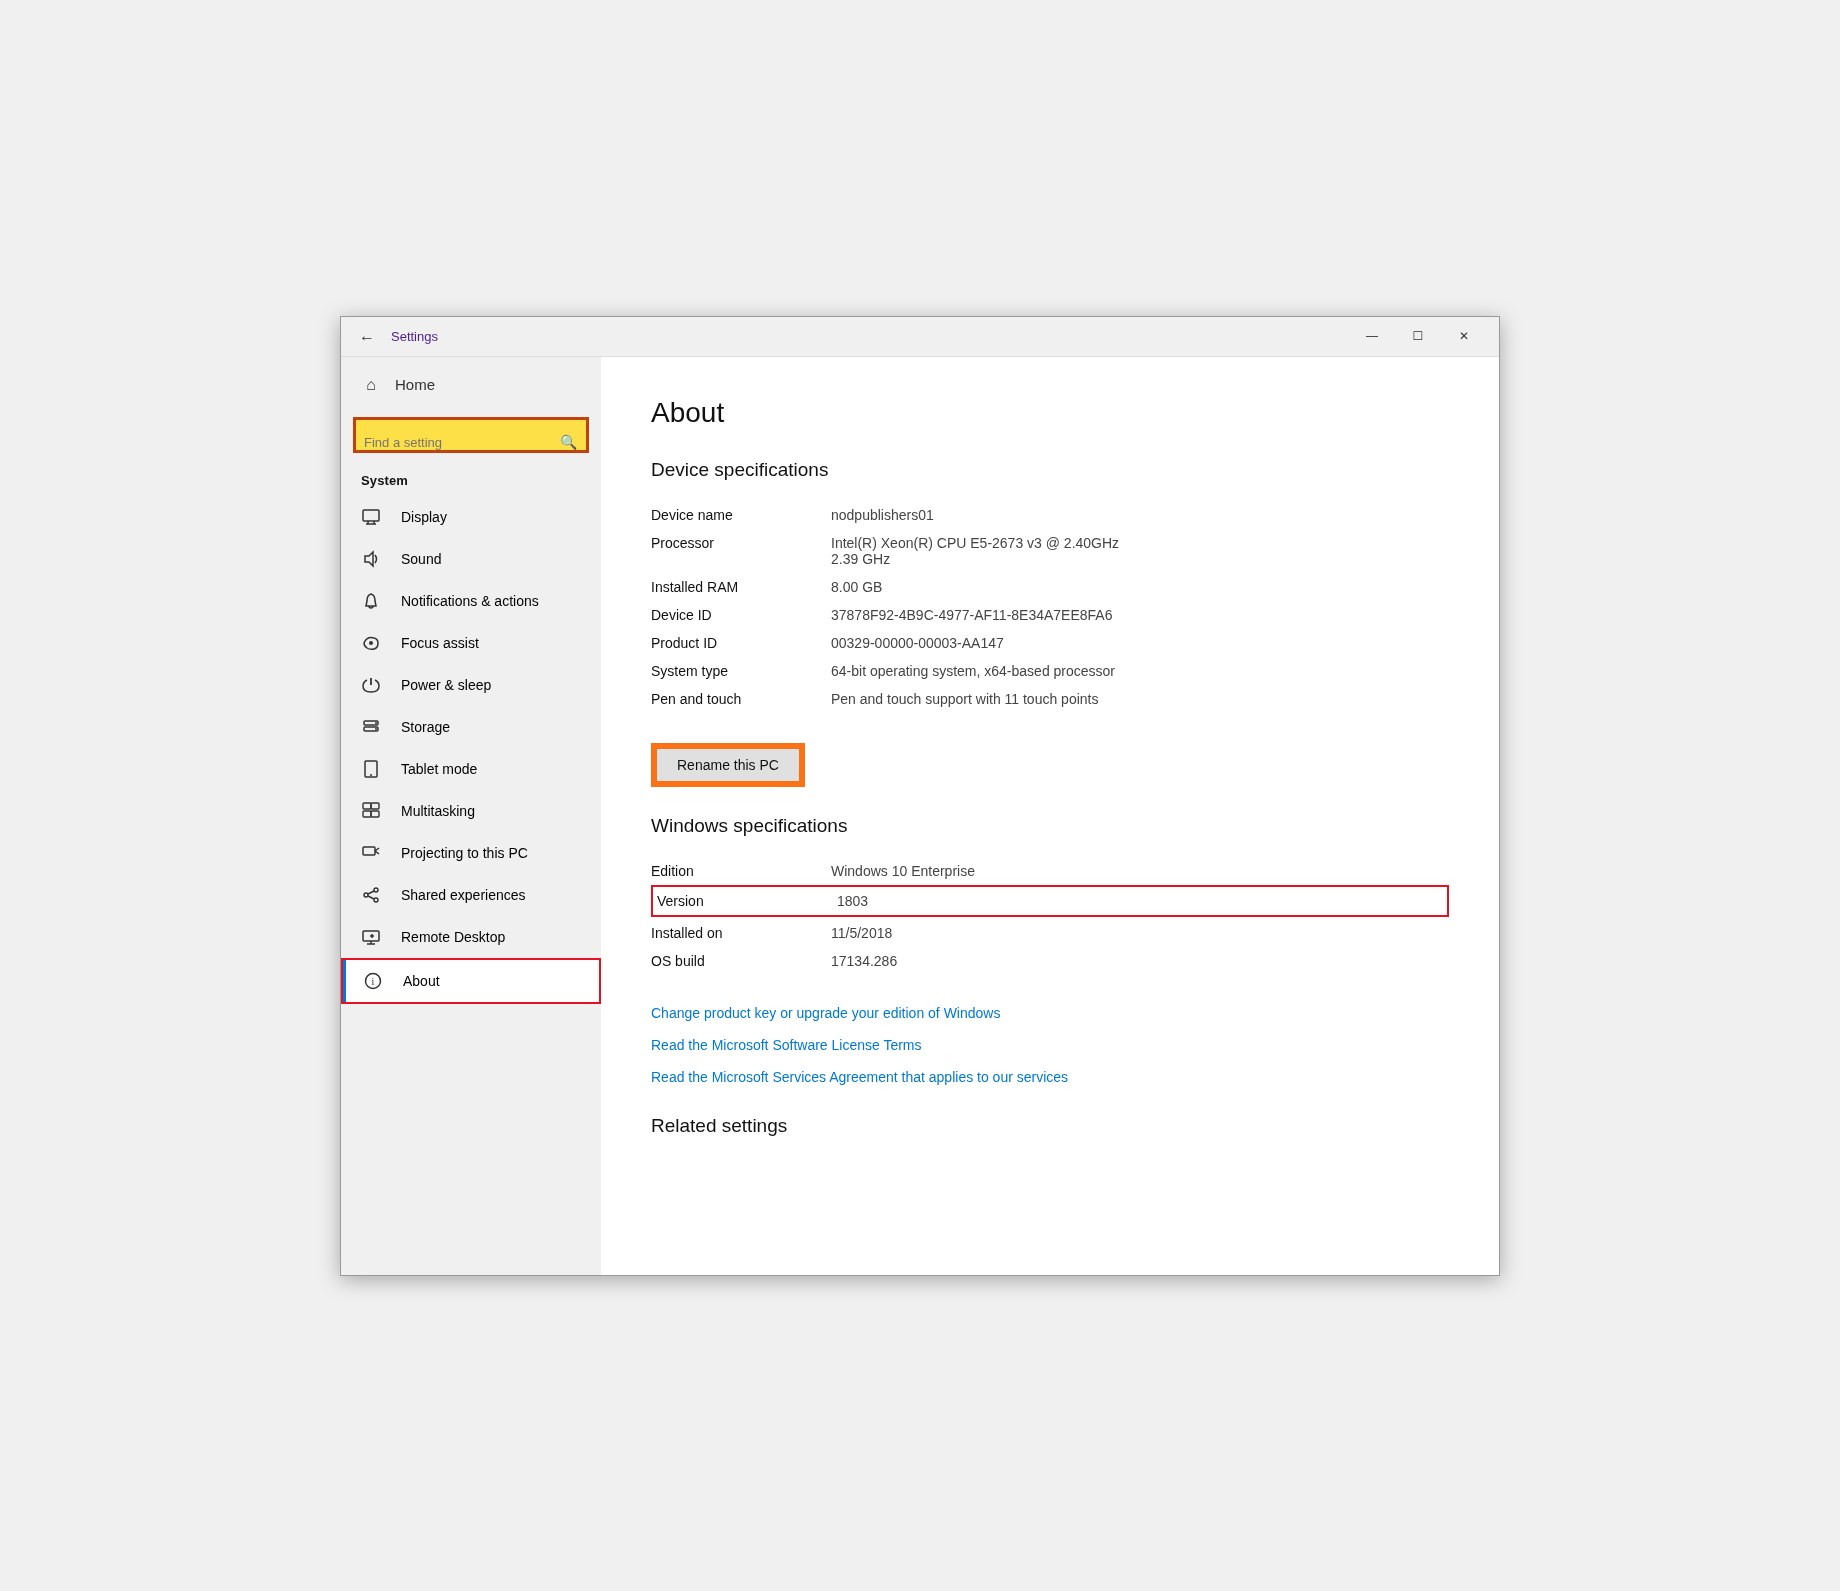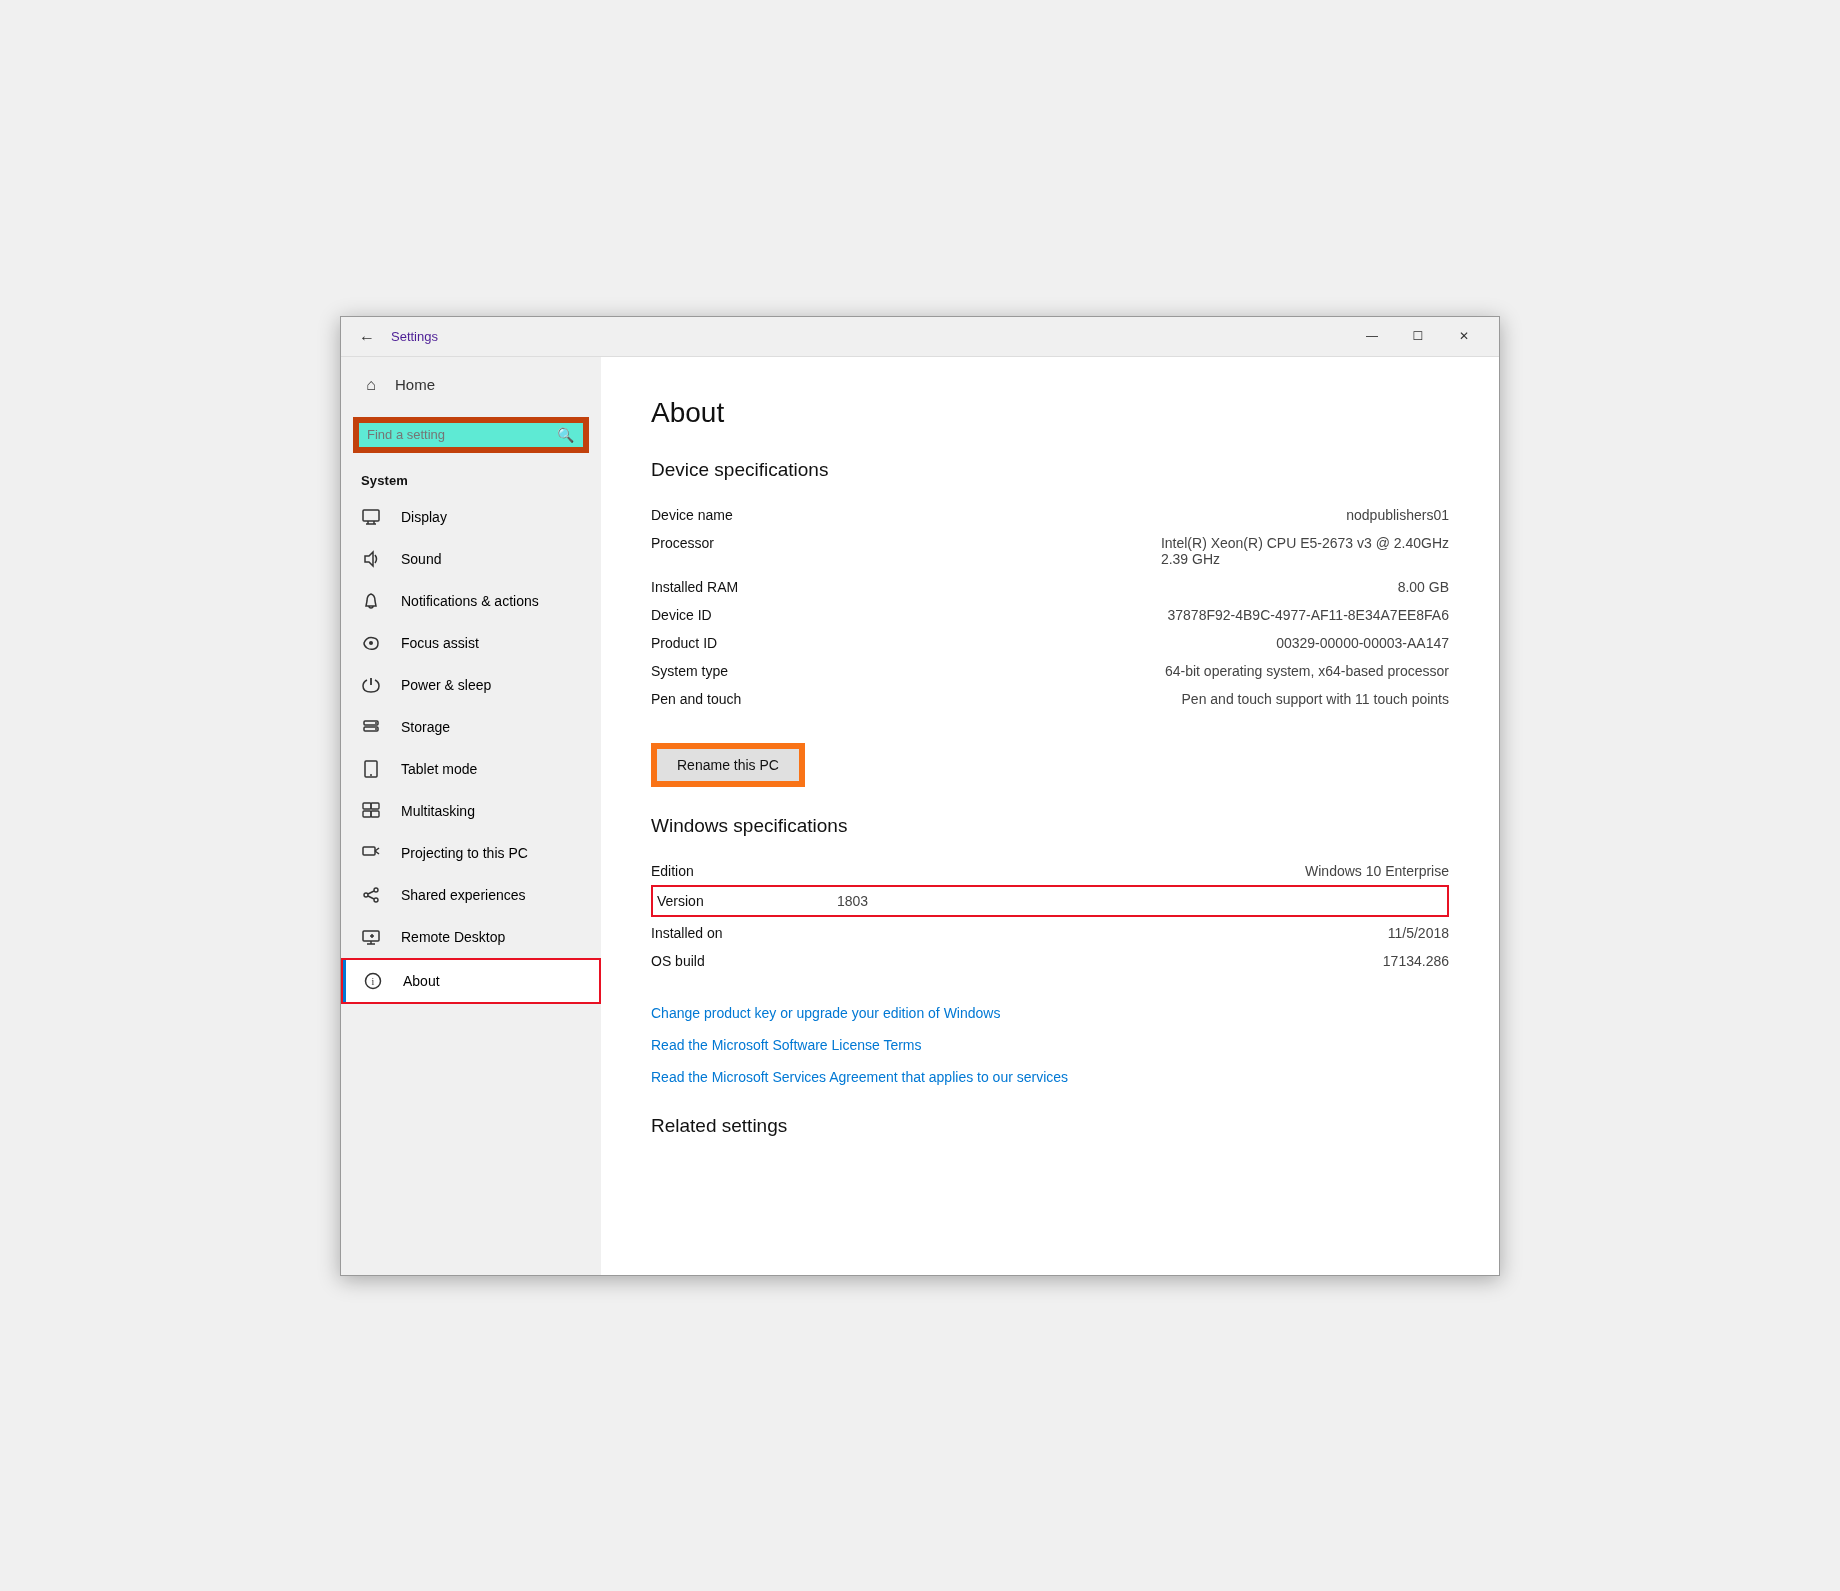--- a/index.html
+++ b/index.html
@@ -83,23 +83,23 @@
       align-items: center;
       gap: 14px;
       padding: 18px 20px;
       cursor: pointer;
       font-size: 15px;
       color: #333;
     }
     .search-box {
       margin: 4px 12px 16px 12px;
       display: flex;
-      align-items: center;
-      background: #5eead4;
-      border: 6px solid #c2410c;
+      align-items: flex-end;
+      background: #fde047;
+      border: 3px solid #c2410c;
       height: 36px;
       padding: 0 8px;
     }
     .search-box input {
       border: none;
       outline: none;
       flex: 1;
       font-size: 13px;
       background: transparent;
       color: #555;
@@ -170,21 +170,20 @@
       margin-bottom: 20px;
     }
     .spec-table {
       width: 100%;
       margin-bottom: 30px;
     }
     .spec-row {
       display: flex;
       padding: 6px 0;
       gap: 20px;
-      justify-content: space-between;
     }
     .spec-label {
       width: 160px;
       flex-shrink: 0;
       font-size: 14px;
       color: #111;
     }
     .spec-value {
       font-size: 14px;
       color: #444;

